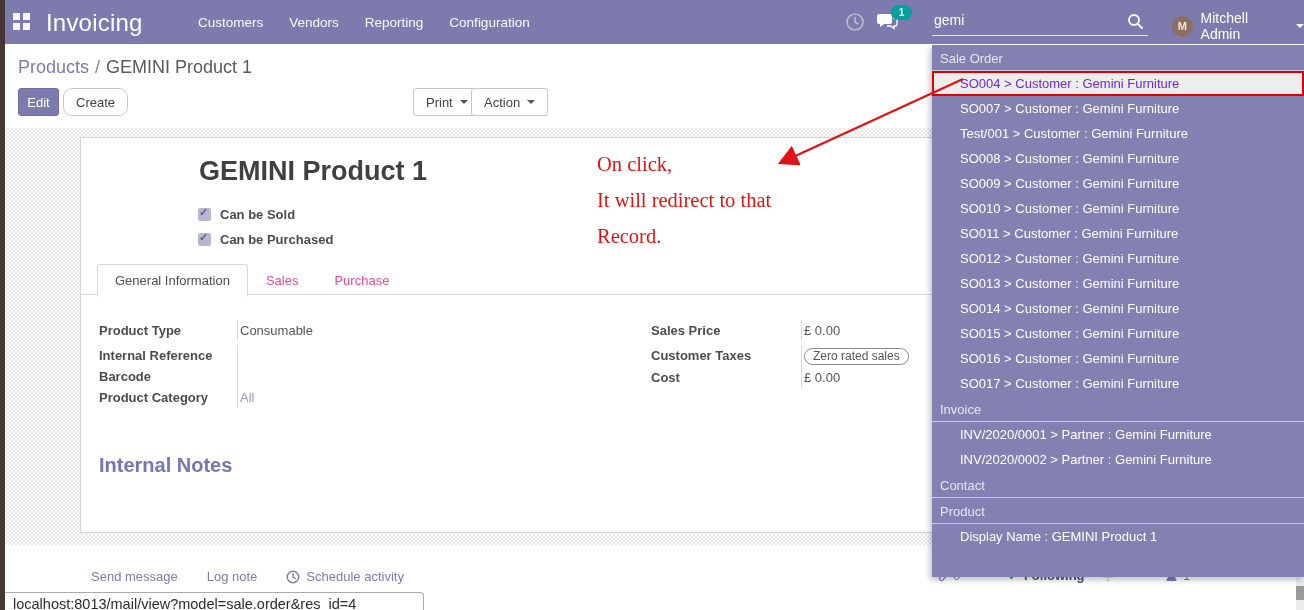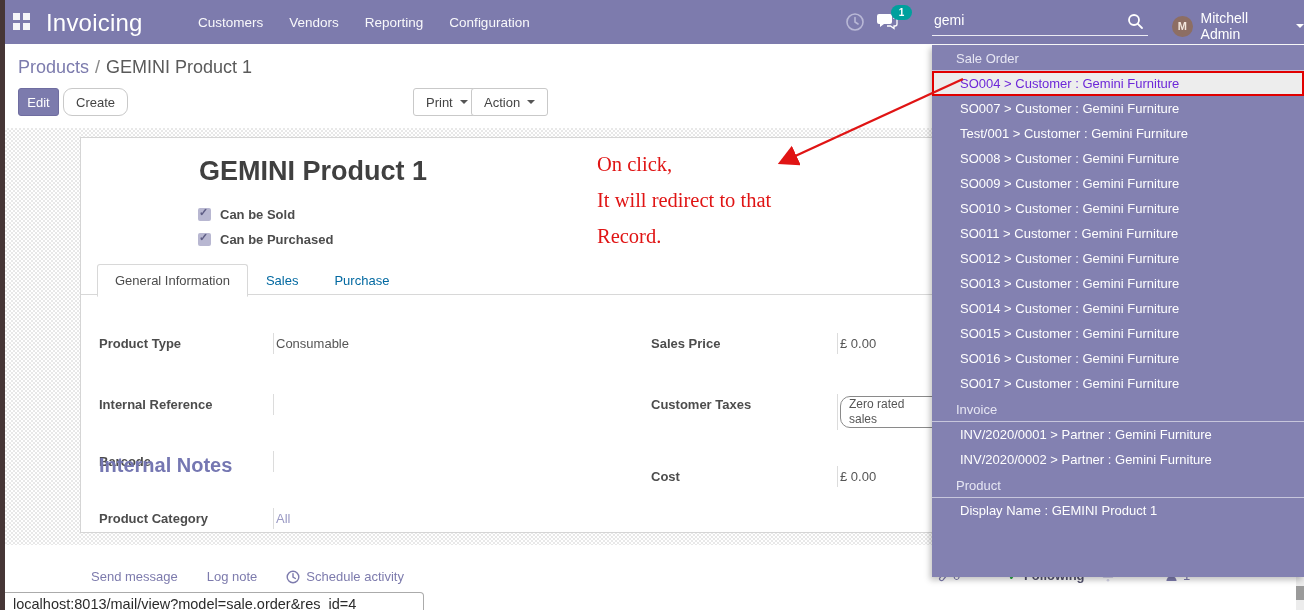--- a/index.html
+++ b/index.html
@@ -52,23 +52,23 @@
     background-size:4px 4px;background-position:0 0,2px 2px;}
   
   .sheet{position:absolute;left:80px;top:137px;width:1145px;height:396px;background:#fff;border:1px solid #d5d5d5;z-index:2;box-sizing:border-box;}
   .sheet-title{position:absolute;left:118px;top:18px;font-size:27px;font-weight:bold;color:#404040;}
   .cb-rows{position:absolute;left:117px;top:64px;}
   .cb-row{display:flex;align-items:center;height:25px;}
   .cb{width:13px;height:13px;border-radius:2px;background:#b8b7d1;position:relative;cursor:pointer;flex:0 0 13px;}
   .cb span{position:absolute;left:1px;top:-2px;font-size:11px;color:#5f5e85;font-weight:bold;}
   .cb-label{margin-left:9px;font-size:13px;font-weight:bold;color:#4c4c4c;}
   .tabs{position:absolute;left:0;top:126px;width:100%;height:31px;border-bottom:1px solid #d8d8d8;padding-left:16px;box-sizing:border-box;display:flex;}
-  .tab{font-size:13px;padding:8px 17px 0 17px;height:23px;cursor:pointer;color:#0369a1;border:1px solid transparent;border-radius:3px 3px 0 0;}
+  .tab{font-size:13px;padding:8px 17px 0 17px;height:23px;cursor:pointer;color:#ec4899;border:1px solid transparent;border-radius:3px 3px 0 0;}
   .tab.active{background:#fff;color:#4c4c4c;border-color:#d8d8d8;border-bottom:1px solid #fff;margin-bottom:-1px;}
-  .f-group{position:absolute;top:195px;display:grid;font-size:13px;gap:36px;}
+  .f-group{position:absolute;top:182px;display:grid;font-size:13px;}
   .f-group-left{left:18px;width:452px;grid-template-columns:138px 1fr;}
   .f-group-right{left:570px;width:292px;grid-template-columns:150px 1fr;}
   .f-label{font-weight:bold;color:#4c4c4c;padding:2px 6px 2px 0;min-height:17px;line-height:17px;}
   .f-cell{border-left:1px solid #dcdcdc;padding:2px 0 2px 2px;color:#555;min-height:17px;line-height:17px;}
   .f-cell.link{color:#9a99c4;cursor:pointer;}
   .f-row-gap{margin-bottom:4px;}
   .pill{display:inline-block;border:1.5px solid #8a8a8a;border-radius:10px;padding:0 8px;font-size:12px;color:#555;line-height:15px;}
   .notes-heading{position:absolute;left:18px;top:316px;font-size:20px;font-weight:bold;color:#7577b2;}
   
   .chatter-zone{position:absolute;left:5px;top:545px;width:1299px;height:65px;background:#fff;z-index:2;}
@@ -76,21 +76,21 @@
   .ch-link{color:#7d7bad;font-size:13px;cursor:pointer;display:flex;align-items:center;gap:6px;}
   .ch-right{position:absolute;top:23px;font-size:13px;color:#7d7bad;display:flex;align-items:center;gap:5px;cursor:pointer;}
   .ch-att{left:931px;}
   .ch-follow{left:1003px;color:#54536e;font-weight:bold;}
   .ch-follow .chk{color:#28a745;font-weight:bold;}
   .ch-bell{left:1096px;}
   .ch-followers{left:1160px;}
   
   .dropdown{position:absolute;left:932px;top:45px;width:372px;height:532px;background:#8381b1;z-index:5;
     box-shadow:-2px 3px 6px rgba(0,0,0,.25);overflow:hidden;box-sizing:border-box;}
-  .dd-head{padding:6px 8px 4px 24px;color:#e6e6f3;font-size:13px;border-bottom:1px solid rgba(255,255,255,.55);}
+  .dd-head{padding:6px 8px 4px 8px;color:#e6e6f3;font-size:13px;border-bottom:1px solid rgba(255,255,255,.55);}
   .dd-item{padding:5px 8px 5px 28px;color:#fff;font-size:13px;cursor:pointer;white-space:nowrap;overflow:hidden;box-sizing:border-box;}
   .dd-item.highlighted{background:#ededed;color:#6d28d9;border:2px solid #e10000;padding:3px 6px 3px 26px;}
   
   .annotation{position:absolute;left:597px;top:153px;z-index:6;font-family:"Liberation Serif",serif;font-size:20.5px;color:#e01414;}
   .annotation div{margin-bottom:13px;}
   .overlay{position:absolute;left:0;top:0;z-index:7;pointer-events:none;}
   
   .status-tip{position:absolute;left:5px;top:592px;width:400px;height:18px;background:#fff;border:1px solid #ababab;border-left:none;
     border-radius:0 4px 0 0;padding:3px 10px 0 8px;font-size:14.5px;color:#2b2b2b;white-space:nowrap;overflow:hidden;z-index:55;}
   
@@ -248,20 +248,21 @@
     <div class="dd-item">SO011 &gt; Customer : Gemini Furniture</div>
     <div class="dd-item">SO012 &gt; Customer : Gemini Furniture</div>
     <div class="dd-item">SO013 &gt; Customer : Gemini Furniture</div>
     <div class="dd-item">SO014 &gt; Customer : Gemini Furniture</div>
     <div class="dd-item">SO015 &gt; Customer : Gemini Furniture</div>
     <div class="dd-item">SO016 &gt; Customer : Gemini Furniture</div>
     <div class="dd-item">SO017 &gt; Customer : Gemini Furniture</div>
     <div class="dd-head">Invoice</div>
     <div class="dd-item">INV/2020/0001 &gt; Partner : Gemini Furniture</div>
     <div class="dd-item">INV/2020/0002 &gt; Partner : Gemini Furniture</div>
+    <div class="dd-head">Contact</div>
     <div class="dd-head">Product</div>
     <div class="dd-item">Display Name : GEMINI Product 1</div>
   </div>
 
 <div class="annotation">
   <div>On click,</div>
   <div>It will redirect to that</div>
   <div>Record.</div>
 </div>
 

